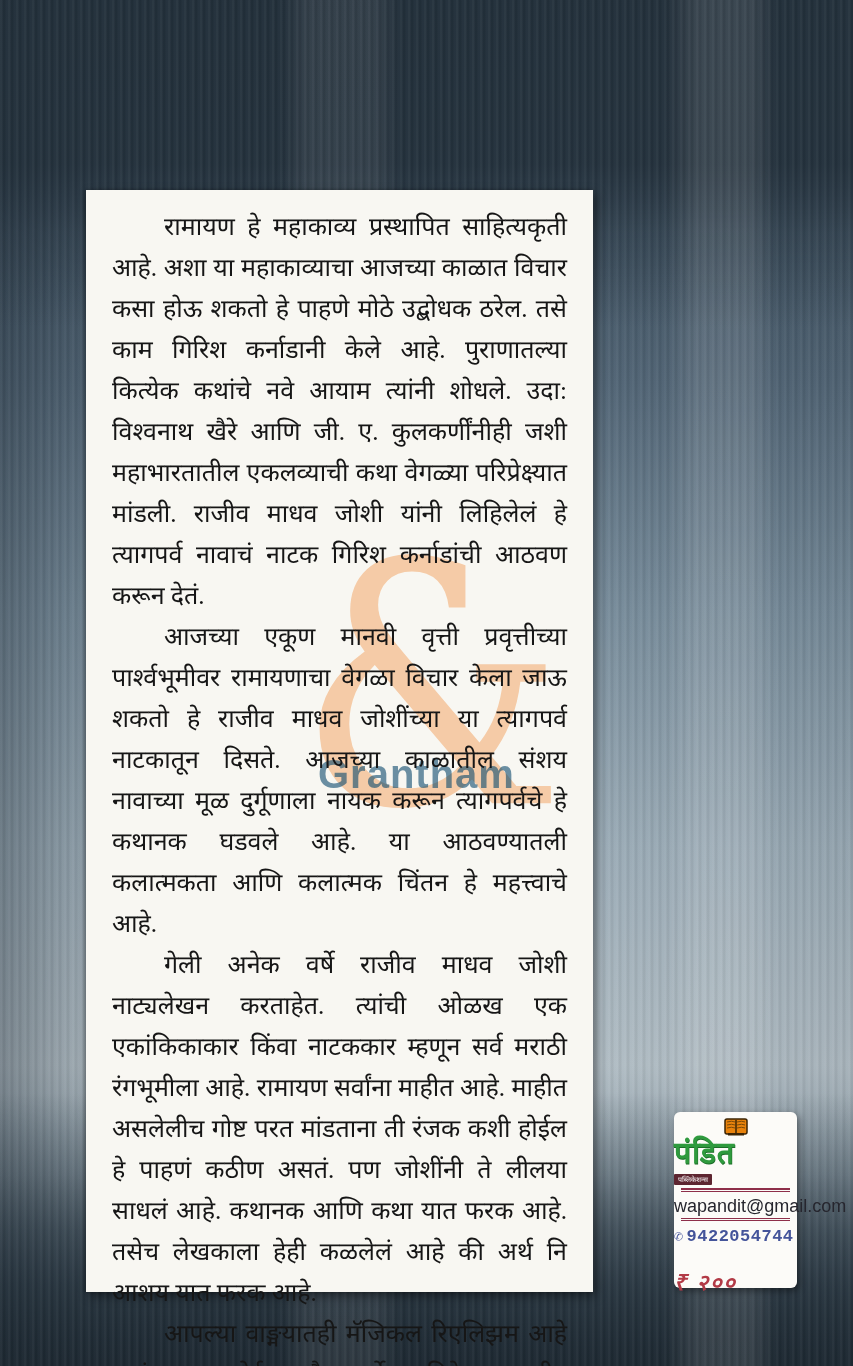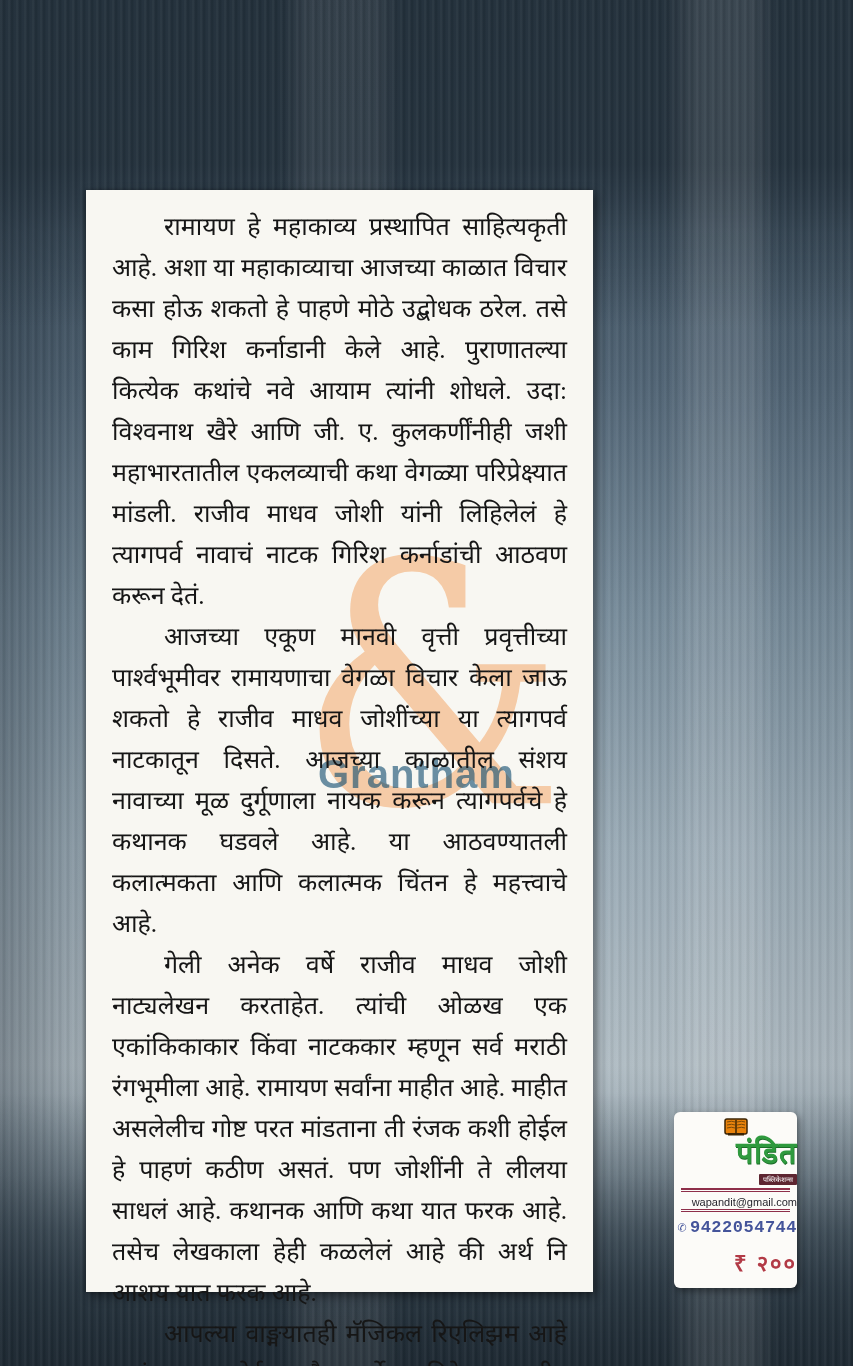--- a/index.html
+++ b/index.html
@@ -81,21 +81,21 @@
   }
 
   .pub-label {
     position: absolute;
     left: 674px; top: 1112px;
     width: 123px; height: 176px;
     box-sizing: border-box;
     background: #fcfbf8;
     border-radius: 6px;
     box-shadow: 2px 3px 7px rgba(0,0,0,0.4);
-    text-align: right;
+    text-align: left;
     padding-top: 5px;
     font-family: "Liberation Sans", sans-serif;
   }
   .pub-logo { position: relative; line-height: 1; }
   .book-icon { display: block; margin: 0 auto 0 auto; }
   .pub-logo-text {
     font-size: 30px;
     font-weight: bold;
     color: #2f9a3e;
     line-height: 1.05;
@@ -109,38 +109,39 @@
     font-size: 7px;
     line-height: 9px;
     padding: 1px 4px;
     margin-top: 2px;
     border-radius: 1px;
   }
   .rule  { height: 2px; background: #8e2f4a; margin: 3px 7px 0 7px; }
   .rule2 { height: 1px; background: #8e2f4a; margin: 1px 7px 0 7px; }
   .pub-email {
     margin-top: 4px;
-    font-size: 11px;
+    font-size: 18px;
     color: #26262e;
   }
   .pub-phone {
     margin-top: 6px;
     font-size: 17px;
     font-weight: bold;
     color: #44549a;
     letter-spacing: 0.5px;
     font-family: Liberation Mono, monospace;
   }
   .pub-phone .ph-icon { font-size: 15px; font-weight: normal; margin-right: 3px; }
   .pub-price {
-    margin-top: 10px;
+    margin-top: 20px;
     font-size: 22px;
     font-weight: bold;
     color: #b23a46;
     letter-spacing: 2px;
+    font-style: italic;
   }
 </style>
 </head>
 <body>
 
 <div class="cover">
 
   <div class="panel">
 
     <div class="wm-glyph">&amp;</div>

